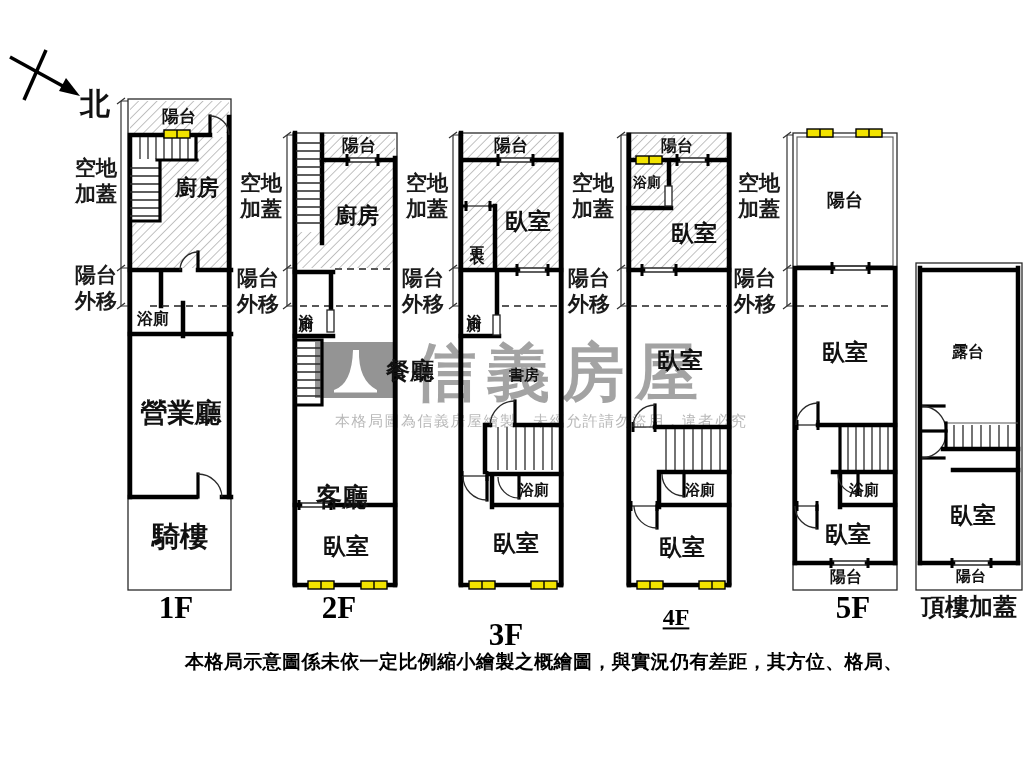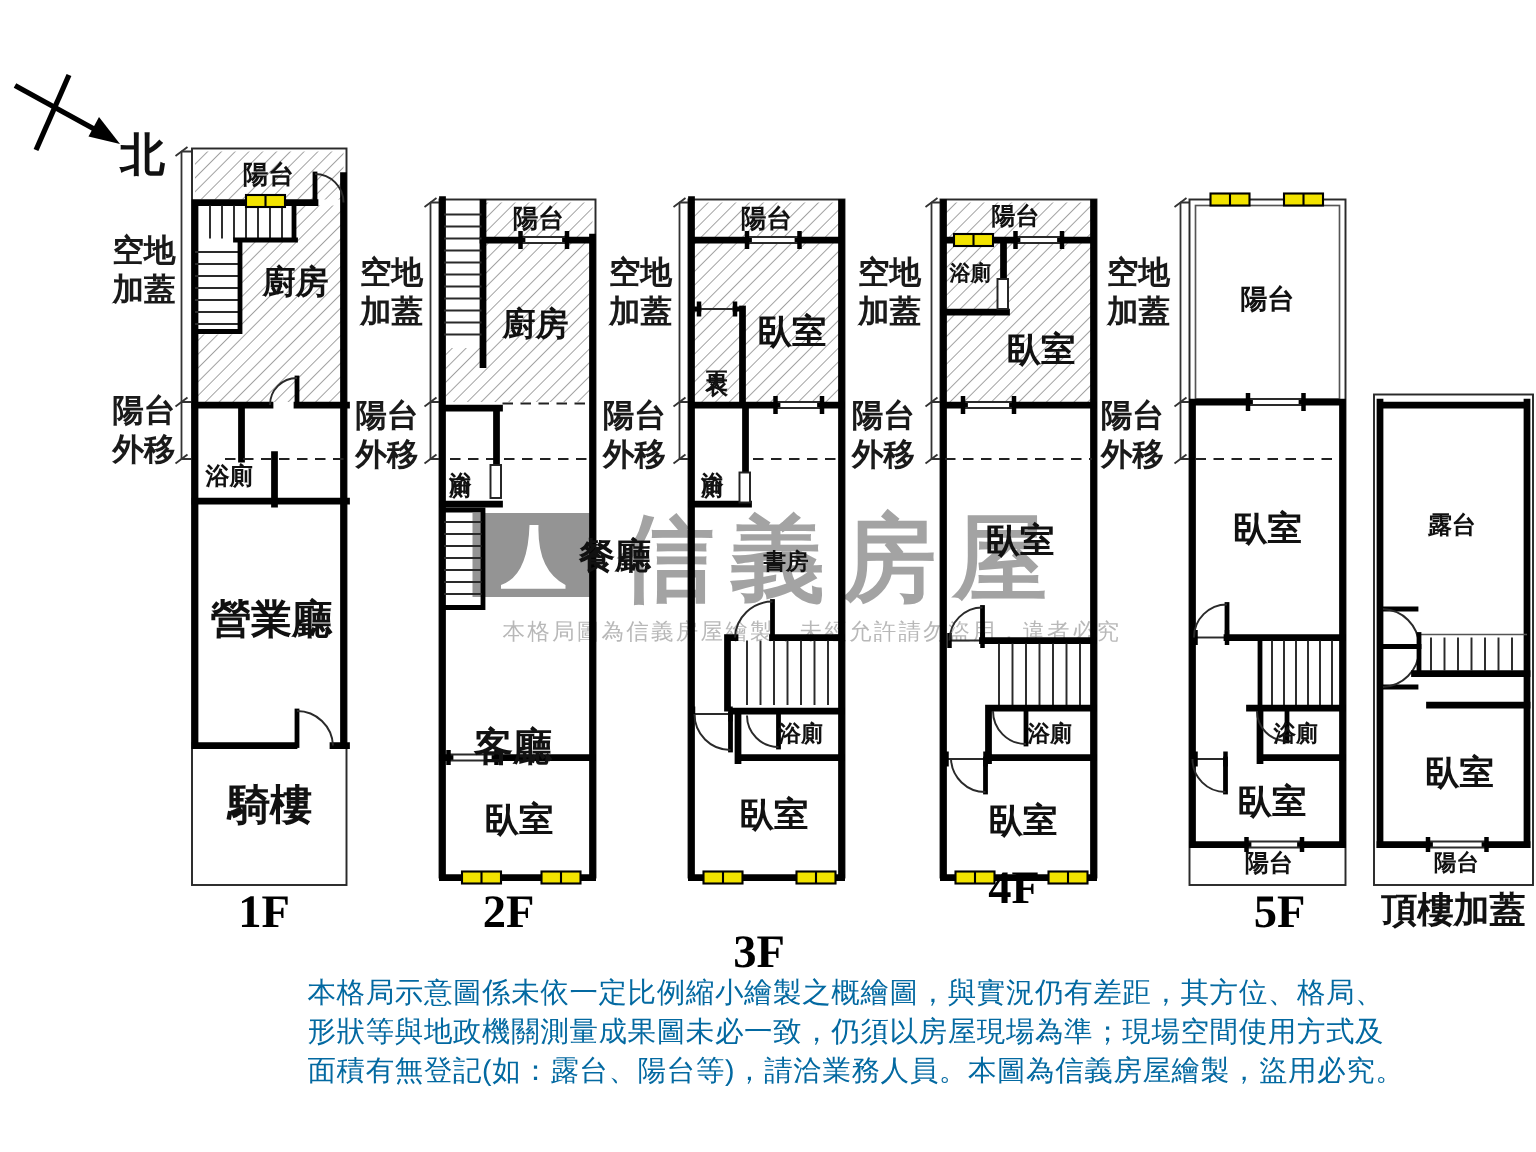--- a/index.html
+++ b/index.html
@@ -5,22 +5,22 @@
   html,body{margin:0;padding:0;background:#fff;}
   .stage{position:relative;width:1024px;height:768px;background:#ffffff;overflow:hidden;
          font-family:"Liberation Sans", sans-serif;}
   svg{position:absolute;left:0;top:0;}
   .lbl{position:absolute;transform:translate(-50%,-50%);white-space:nowrap;color:#111;
        pointer-events:none;line-height:1.05;}
   .v{writing-mode:vertical-rl;text-orientation:upright;letter-spacing:1px;}
   .ann{white-space:pre-line;text-align:left;line-height:1.25;font-weight:600;color:#1a1a1a;}
   .flab{font-family:"Liberation Serif", serif;font-weight:600;color:#000;}
   .room{font-weight:600;}
-  .disc{position:absolute;color:#0369a1;font-size:19px;letter-spacing:0.4px;
-        font-weight:400;white-space:nowrap;margin-left:20px;}
+  .disc{position:absolute;color:#000000;font-size:19px;letter-spacing:0.4px;
+        font-weight:700;white-space:nowrap;}
   
   .w{stroke:#000;stroke-width:4.5;fill:none;stroke-linecap:square;}
   .w3{stroke:#000;stroke-width:3.2;fill:none;stroke-linecap:square;}
   .t{stroke:#2a2a2a;stroke-width:1.3;fill:none;}
   .tt{stroke:#555;stroke-width:1.1;fill:none;}
   .dash{stroke:#222;stroke-width:1.4;fill:none;stroke-dasharray:7 5;}
   .tick{stroke:#000;stroke-width:3;fill:none;}
   .dim{stroke:#333;stroke-width:1.2;fill:none;}
   .yw{fill:#f2e300;stroke:#000;stroke-width:1.4;}
 </style>
@@ -274,31 +274,29 @@
 <div class="lbl room" style="left:534px;top:490px;font-size:15px;">浴廁</div>
 <div class="lbl room" style="left:516px;top:543px;font-size:23px;">臥室</div>
 <div class="lbl flab" style="left:506px;top:608px;font-size:31px;margin-top:27px;">3F</div>
 
 <div class="lbl room" style="left:677px;top:146px;font-size:16px;">陽台</div>
 <div class="lbl room" style="left:647px;top:182px;font-size:14px;">浴廁</div>
 <div class="lbl room" style="left:694px;top:233px;font-size:23px;">臥室</div>
 <div class="lbl room" style="left:680px;top:360px;font-size:23px;">臥室</div>
 <div class="lbl room" style="left:700px;top:490px;font-size:15px;">浴廁</div>
 <div class="lbl room" style="left:682px;top:547px;font-size:23px;">臥室</div>
-<div class="lbl flab" style="left:676px;top:592px;font-size:31px;">4F</div>
+<div class="lbl flab" style="left:676px;top:618px;font-size:24px;text-decoration:underline;">4F</div>
 
 <div class="lbl room" style="left:845px;top:200px;font-size:18px;">陽台</div>
 <div class="lbl room" style="left:845px;top:352px;font-size:23px;">臥室</div>
 <div class="lbl room" style="left:864px;top:490px;font-size:15px;">浴廁</div>
 <div class="lbl room" style="left:848px;top:534px;font-size:23px;">臥室</div>
 <div class="lbl room" style="left:846px;top:577px;font-size:16px;">陽台</div>
 <div class="lbl flab" style="left:853px;top:608px;font-size:31px;">5F</div>
 
 <div class="lbl room" style="left:968px;top:352px;font-size:16px;">露台</div>
 <div class="lbl room" style="left:973px;top:515px;font-size:23px;">臥室</div>
 <div class="lbl room" style="left:971px;top:576px;font-size:15px;">陽台</div>
 <div class="lbl room" style="left:969px;top:607px;font-size:24px;font-weight:700;">頂樓加蓋</div>
 
 <div class="disc" style="left:185px;top:649px;">本格局示意圖係未依一定比例縮小繪製之概繪圖，與實況仍有差距，其方位、格局、</div>
-<div class="disc" style="left:185px;top:675px;">形狀等與地政機關測量成果圖未必一致，仍須以房屋現場為準；現場空間使用方式及</div>
-<div class="disc" style="left:185px;top:701px;">面積有無登記(如：露台、陽台等)，請洽業務人員。本圖為信義房屋繪製，盜用必究。</div>
 
 </div>
 
 </body></html>

